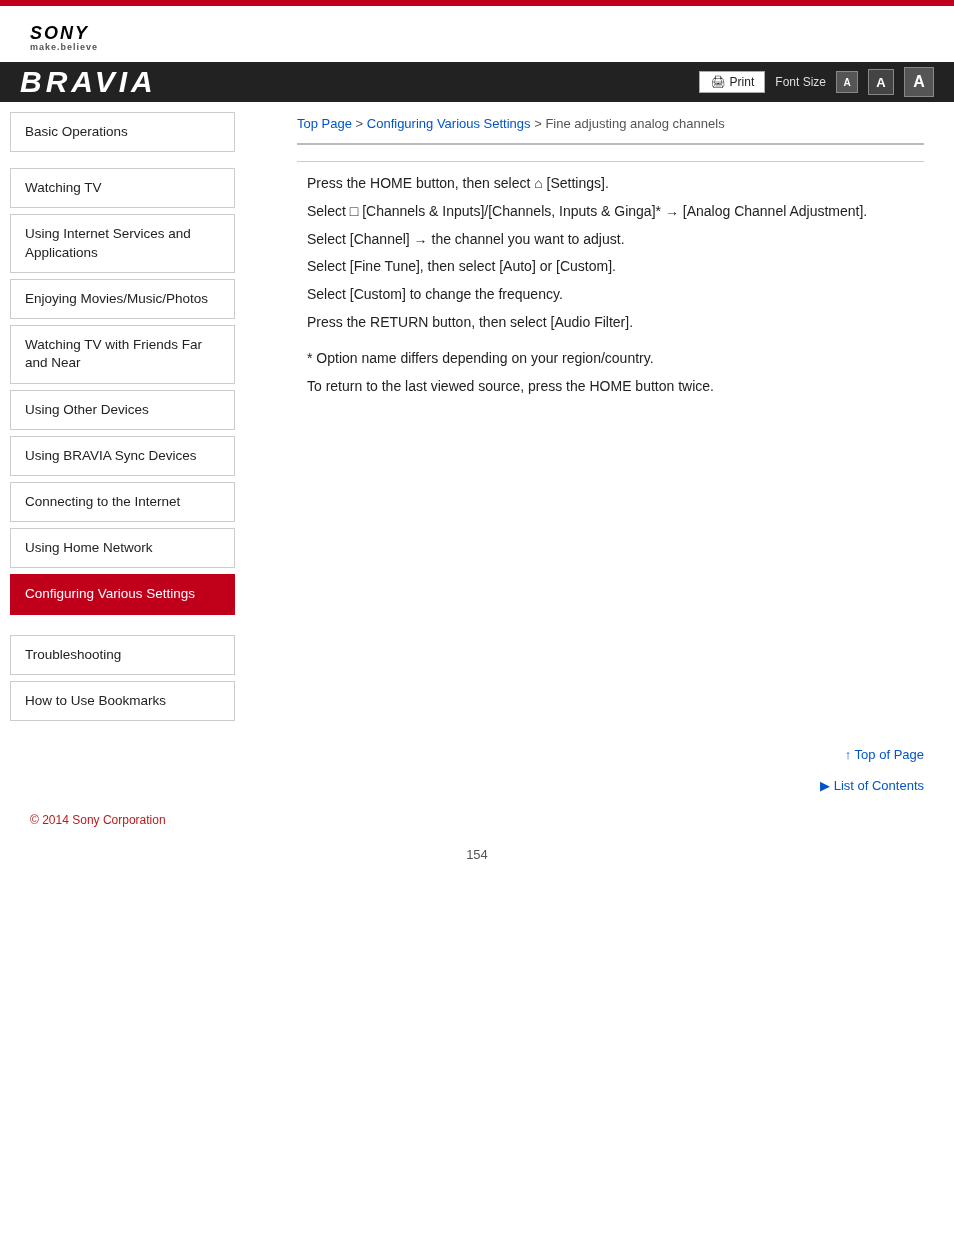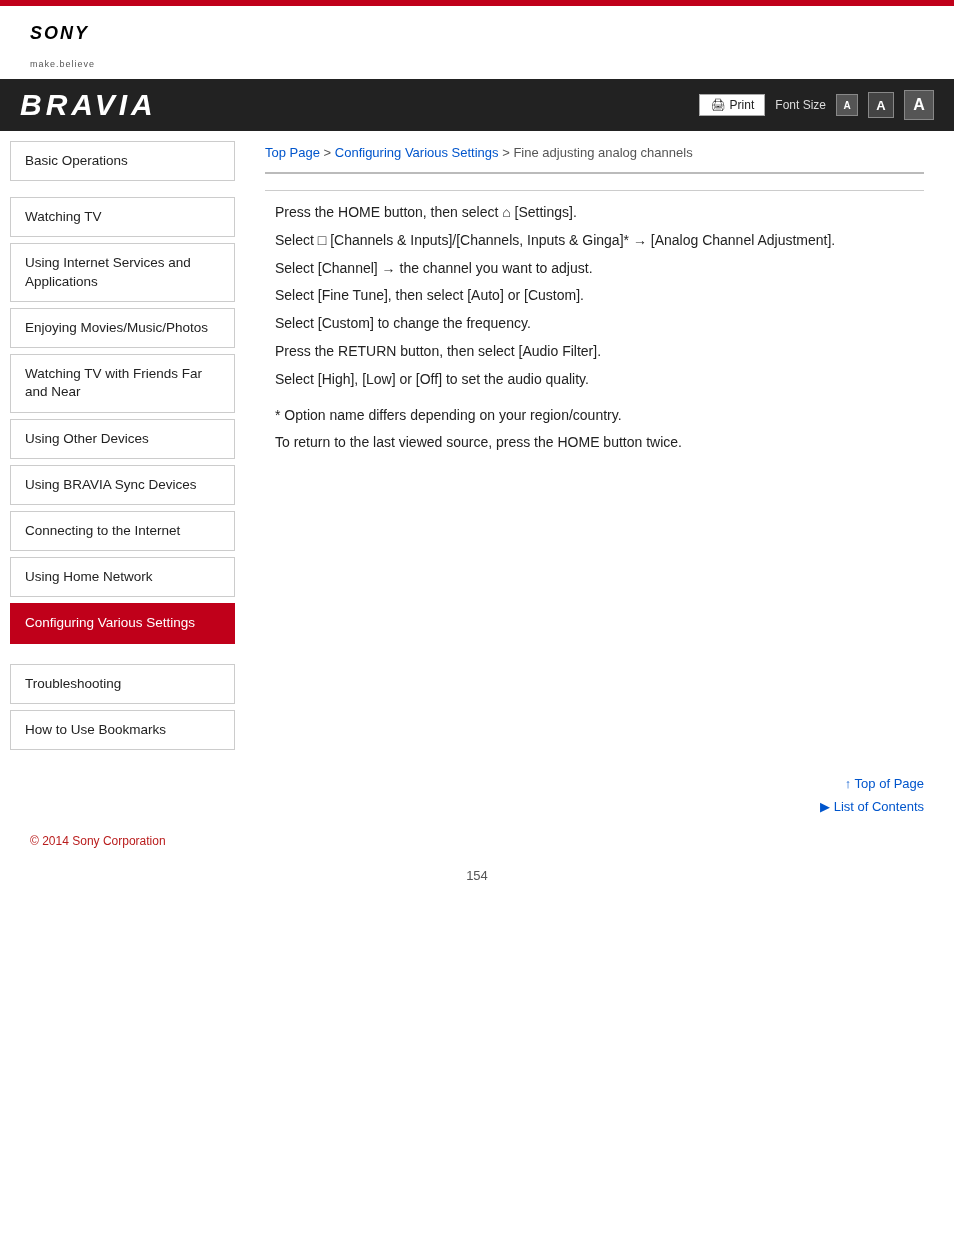--- a/index.html
+++ b/index.html
@@ -26,31 +26,32 @@
       font-size: 18px;
       font-weight: 900;
       letter-spacing: 2px;
       color: #000;
       font-style: italic;
     }
     .sony-logo .tagline {
       font-size: 9px;
       color: #555;
       letter-spacing: 1px;
-      margin-top: 18px;
+      margin-top: 1px;
+      font-weight: bold;
     }
 
     
     .header-bar {
       background: #222;
       padding: 0 20px;
       display: flex;
       align-items: center;
       justify-content: space-between;
-      height: 52px;
+      height: 40px;
     }
     .bravia-title {
       font-size: 30px;
       font-weight: bold;
       color: #fff;
       letter-spacing: 4px;
       font-style: italic;
     }
     .header-controls {
       display: flex;
@@ -83,20 +84,21 @@
       justify-content: center;
     }
     .font-btn-sm { width: 22px; height: 22px; font-size: 10px; }
     .font-btn-md { width: 26px; height: 26px; font-size: 13px; background: #444; }
     .font-btn-lg { width: 30px; height: 30px; font-size: 16px; }
 
     
     .main-layout {
       display: flex;
       padding: 0;
+      gap: 32px;
     }
 
     
     .sidebar {
       width: 245px;
       flex-shrink: 0;
       padding: 10px 0;
     }
     .sidebar-item {
       border: 1px solid #ccc;
@@ -163,21 +165,21 @@
     }
     .content-body .return-note {
       margin-bottom: 4px;
     }
 
     
     .footer-nav {
       display: flex;
       justify-content: flex-end;
       padding: 10px 30px 6px 0;
-      gap: 4px;
+      gap: 12px;
       flex-direction: column;
       align-items: flex-end;
     }
     .footer-nav a {
       color: #0055cc;
       text-decoration: none;
       font-size: 13px;
       margin-bottom: 4px;
     }
     .footer-nav .top-link::before {
@@ -263,21 +265,20 @@
     <hr class="content-hr-thick">
     <hr class="content-hr">
 
     <div class="content-body">
       <p>Press the HOME button, then select ⌂ [Settings].</p>
       <p>Select □ [Channels &amp; Inputs]/[Channels, Inputs &amp; Ginga]* → [Analog Channel Adjustment].</p>
       <p>Select [Channel] → the channel you want to adjust.</p>
       <p>Select [Fine Tune], then select [Auto] or [Custom].</p>
       <p>Select [Custom] to change the frequency.</p>
       <p>Press the RETURN button, then select [Audio Filter].</p>
-      <p>Select [High], [Low] or [Off] to set the audio quality.</p>
       <p class="note">* Option name differs depending on your region/country.</p>
       <p class="return-note">To return to the last viewed source, press the HOME button twice.</p>
     </div>
   </div>
 </div>
 
 <div class="footer-nav">
   <a href="#" class="top-link">Top of Page</a>
   <a href="#" class="contents-link">List of Contents</a>
 </div>

